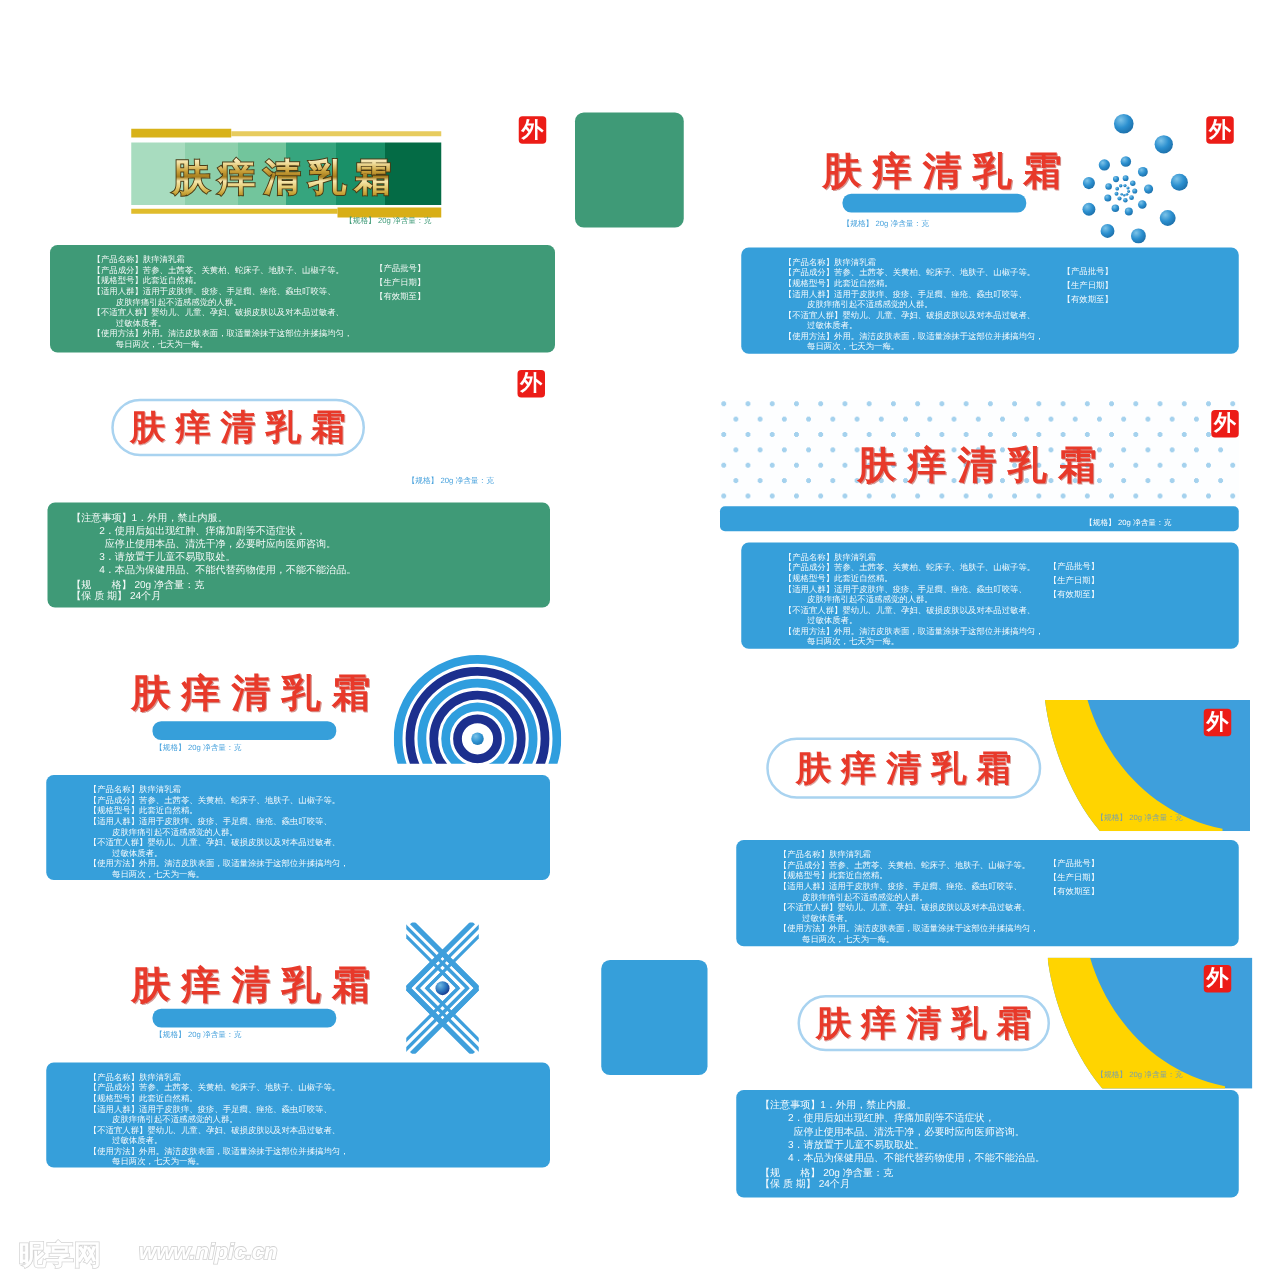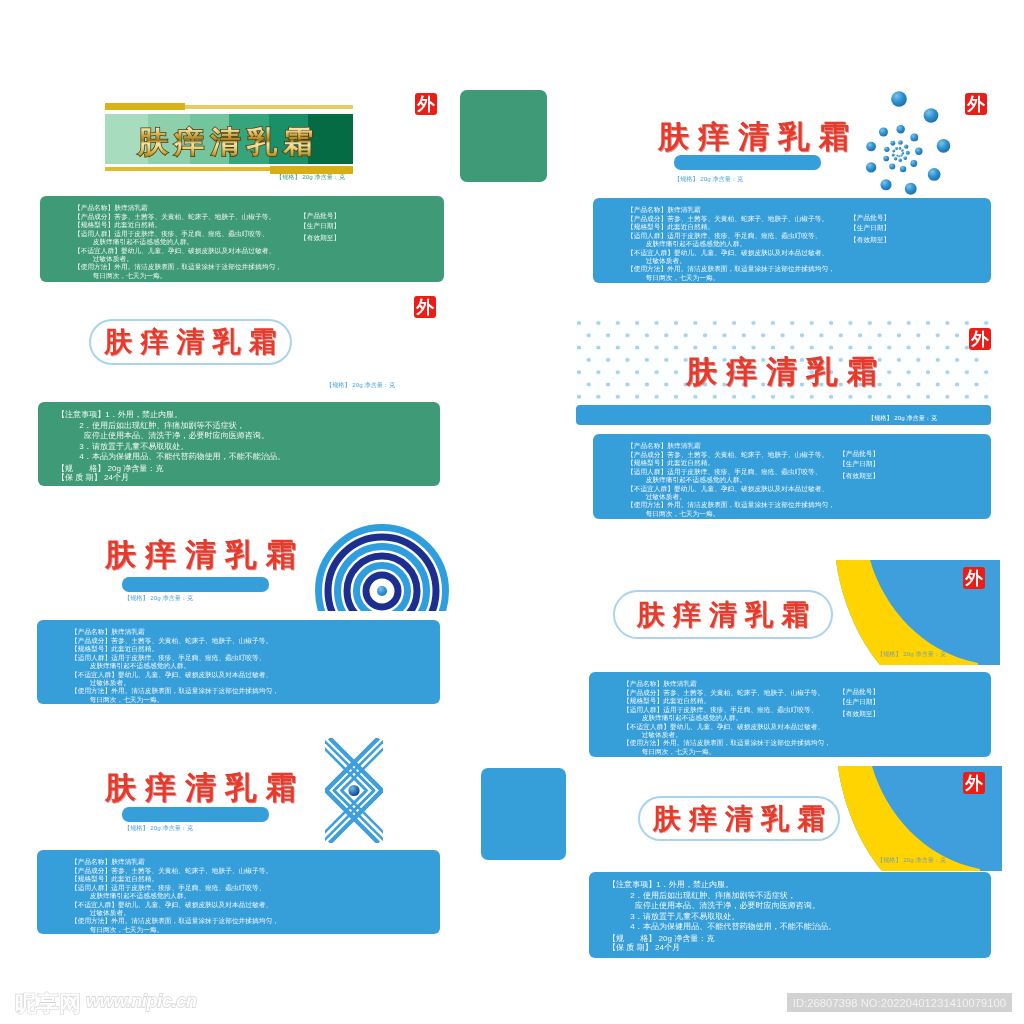--- a/index.html
+++ b/index.html
@@ -390,15 +390,14 @@
             应停止使用本品、清洗干净，必要时应向医师咨询。
           3．请放置于儿童不易取取处。
           4．本品为保健用品、不能代替药物使用，不能不能治品。</div>
       <div class="tx" style="left: 19px; top: 61.5px; transform: scale(0.503); line-height: 18.4891px;">【规　　格】 20g 净含量：克
 【保 质 期】 24个月</div>
     </div>
 
   <div class="abs" style="left:15px;top:989px;">
       <span class="wmlogo">昵享网</span>
     </div>
-  <div class="wm" style="left:86px;top:991px;font-size:18px;font-style:italic;font-weight:700;letter-spacing:-.3px;">www.nipic.cn</div>
-  <div class="idbox" style="left:787px;top:993px;width:225px;height:19px;box-sizing:border-box;">ID:26807398 NO:20220401231410079100</div>
+  <div class="wm" style="left:111px;top:991px;font-size:18px;font-style:italic;font-weight:700;letter-spacing:-.3px;">www.nipic.cn</div>
 </div>
 
 </body></html>

